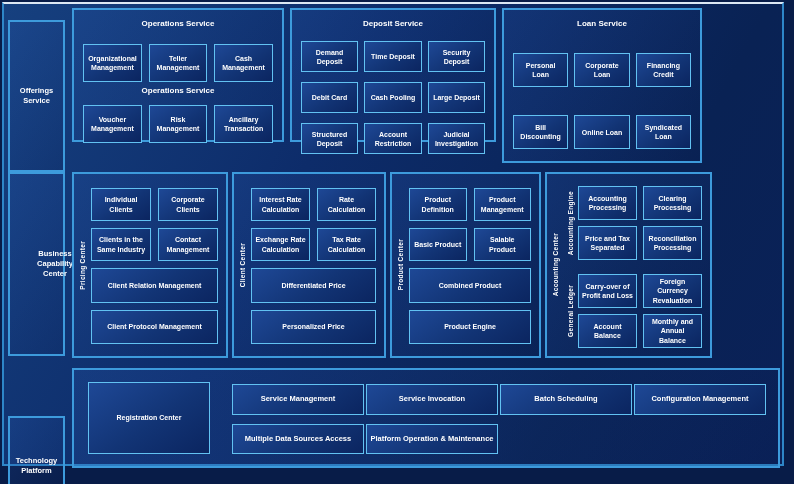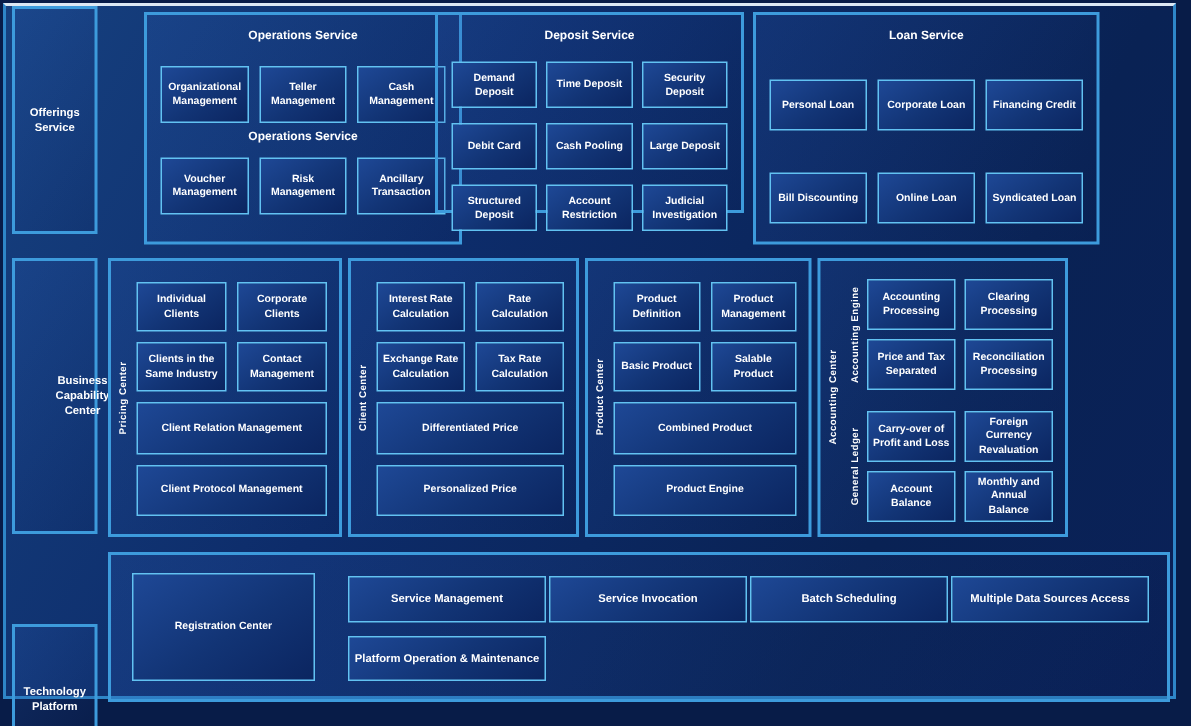--- a/index.html
+++ b/index.html
@@ -77,25 +77,25 @@
     display:grid;grid-template-columns:repeat(4,1fr);gap:9px 2px;
   }
   .bottom-grid .box{font-size:7.5px;}
 </style>
 </head>
 <body>
 
 <div id="canvas">
   <div id="frame">
 
-    <div class="rail-box" style="left:4px;top:0;width:57px;height:152px;">Offerings Service</div>
+    <div class="rail-box" style="left:4px;top:16px;width:57px;height:152px;">Offerings Service</div>
     <div class="rail-box" style="left:4px;top:168px;width:57px;height:184px;padding-left:40px;">Business Capability Center</div>
     <div class="rail-box" style="left:4px;top:364px;width:57px;height:100px;margin-top:48px;">Technology Platform</div>
 
-    <div class="sec" style="left:68px;top:4px;width:212px;height:155px;margin-left:24px;">
+    <div class="sec" style="left:68px;top:4px;width:212px;height:134px;">
       <div class="sec-title">Operations Service</div>
       <div class="row3 ops-row1">
         <div class="box">Organizational Management</div>
         <div class="box">Teller Management</div>
         <div class="box">Cash Management</div>
       </div>
       <div class="mid-title ops-mid">Operations Service</div>
       <div class="row3 ops-row2">
         <div class="box">Voucher Management</div>
         <div class="box">Risk Management</div>
@@ -115,21 +115,21 @@
         <div class="box">Cash Pooling</div>
         <div class="box">Large Deposit</div>
       </div>
       <div class="row3 dep-row3">
         <div class="box">Structured Deposit</div>
         <div class="box">Account Restriction</div>
         <div class="box">Judicial Investigation</div>
       </div>
     </div>
 
-    <div class="sec" style="left:498px;top:4px;width:231px;height:155px;">
+    <div class="sec" style="left:498px;top:4px;width:200px;height:155px;">
       <div class="sec-title">Loan Service</div>
       <div class="row3 loan-row1">
         <div class="box">Personal Loan</div>
         <div class="box">Corporate Loan</div>
         <div class="box">Financing Credit</div>
       </div>
       <div class="row3 loan-row2">
         <div class="box">Bill Discounting</div>
         <div class="box">Online Loan</div>
         <div class="box">Syndicated Loan</div>
@@ -214,19 +214,20 @@
         </div>
       </div>
     </div>
 
     <div class="sec bottom" style="left:68px;top:364px;width:708px;height:100px;">
       <div class="box reg">Registration Center</div>
       <div class="bottom-grid">
         <div class="box">Service Management</div>
         <div class="box">Service Invocation</div>
         <div class="box">Batch Scheduling</div>
+        <div class="box">Configuration Management</div>
         <div class="box">Multiple Data Sources Access</div>
         <div class="box">Platform Operation &amp; Maintenance</div>
       </div>
     </div>
 
   </div>
 </div>
 
 </body></html>

